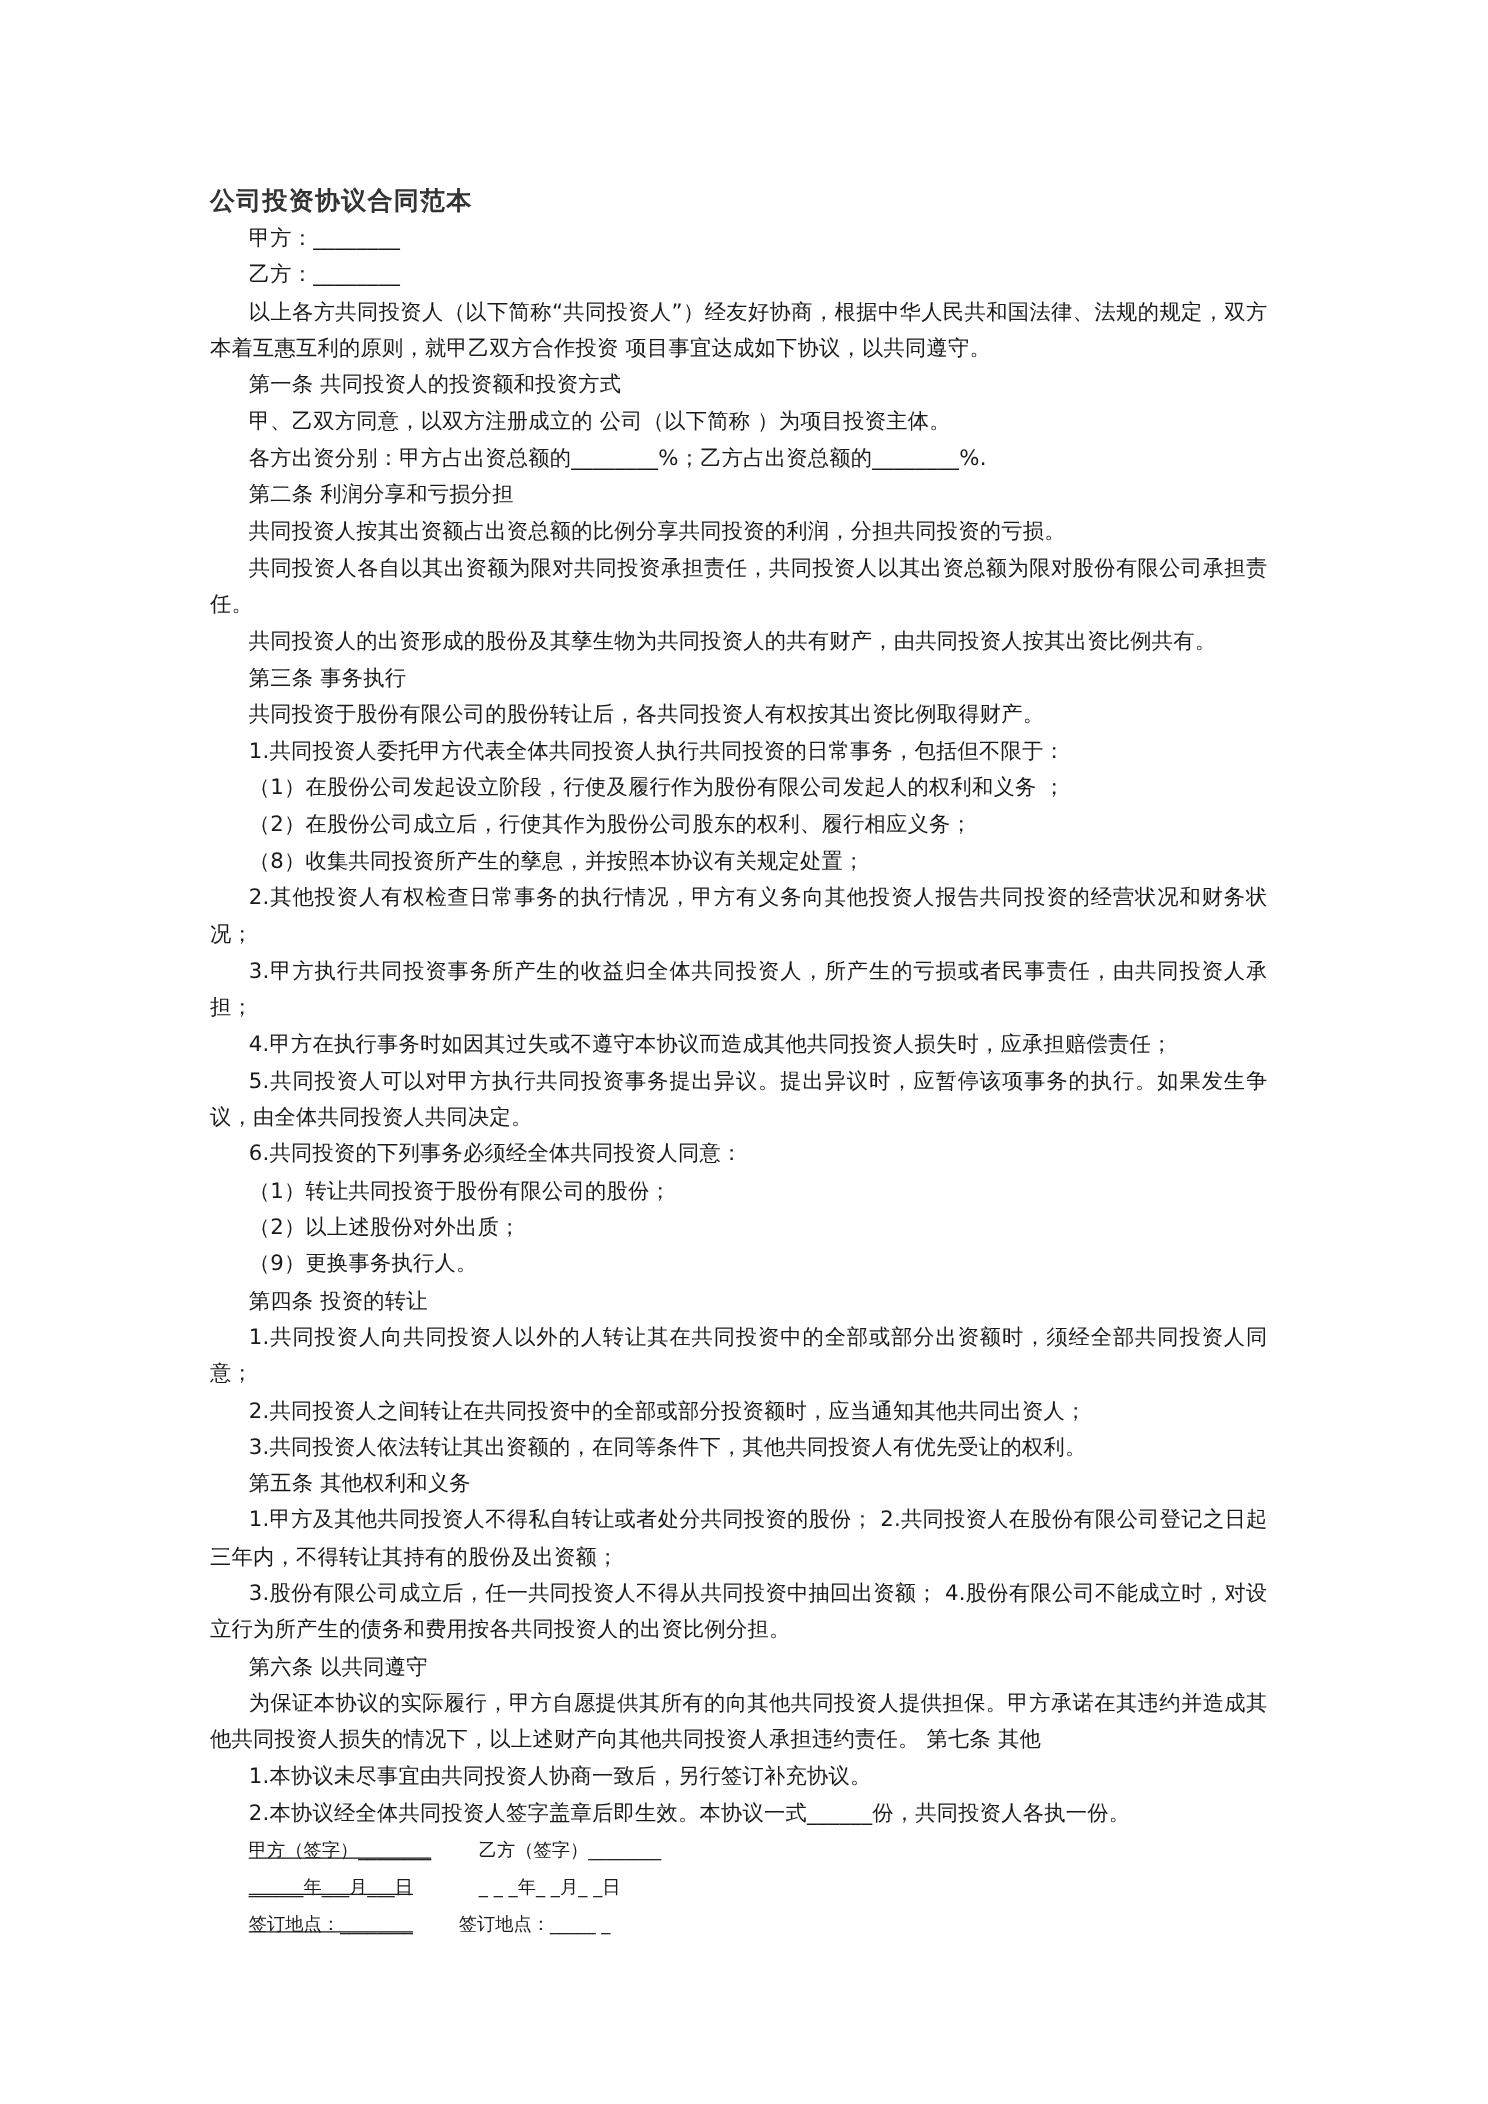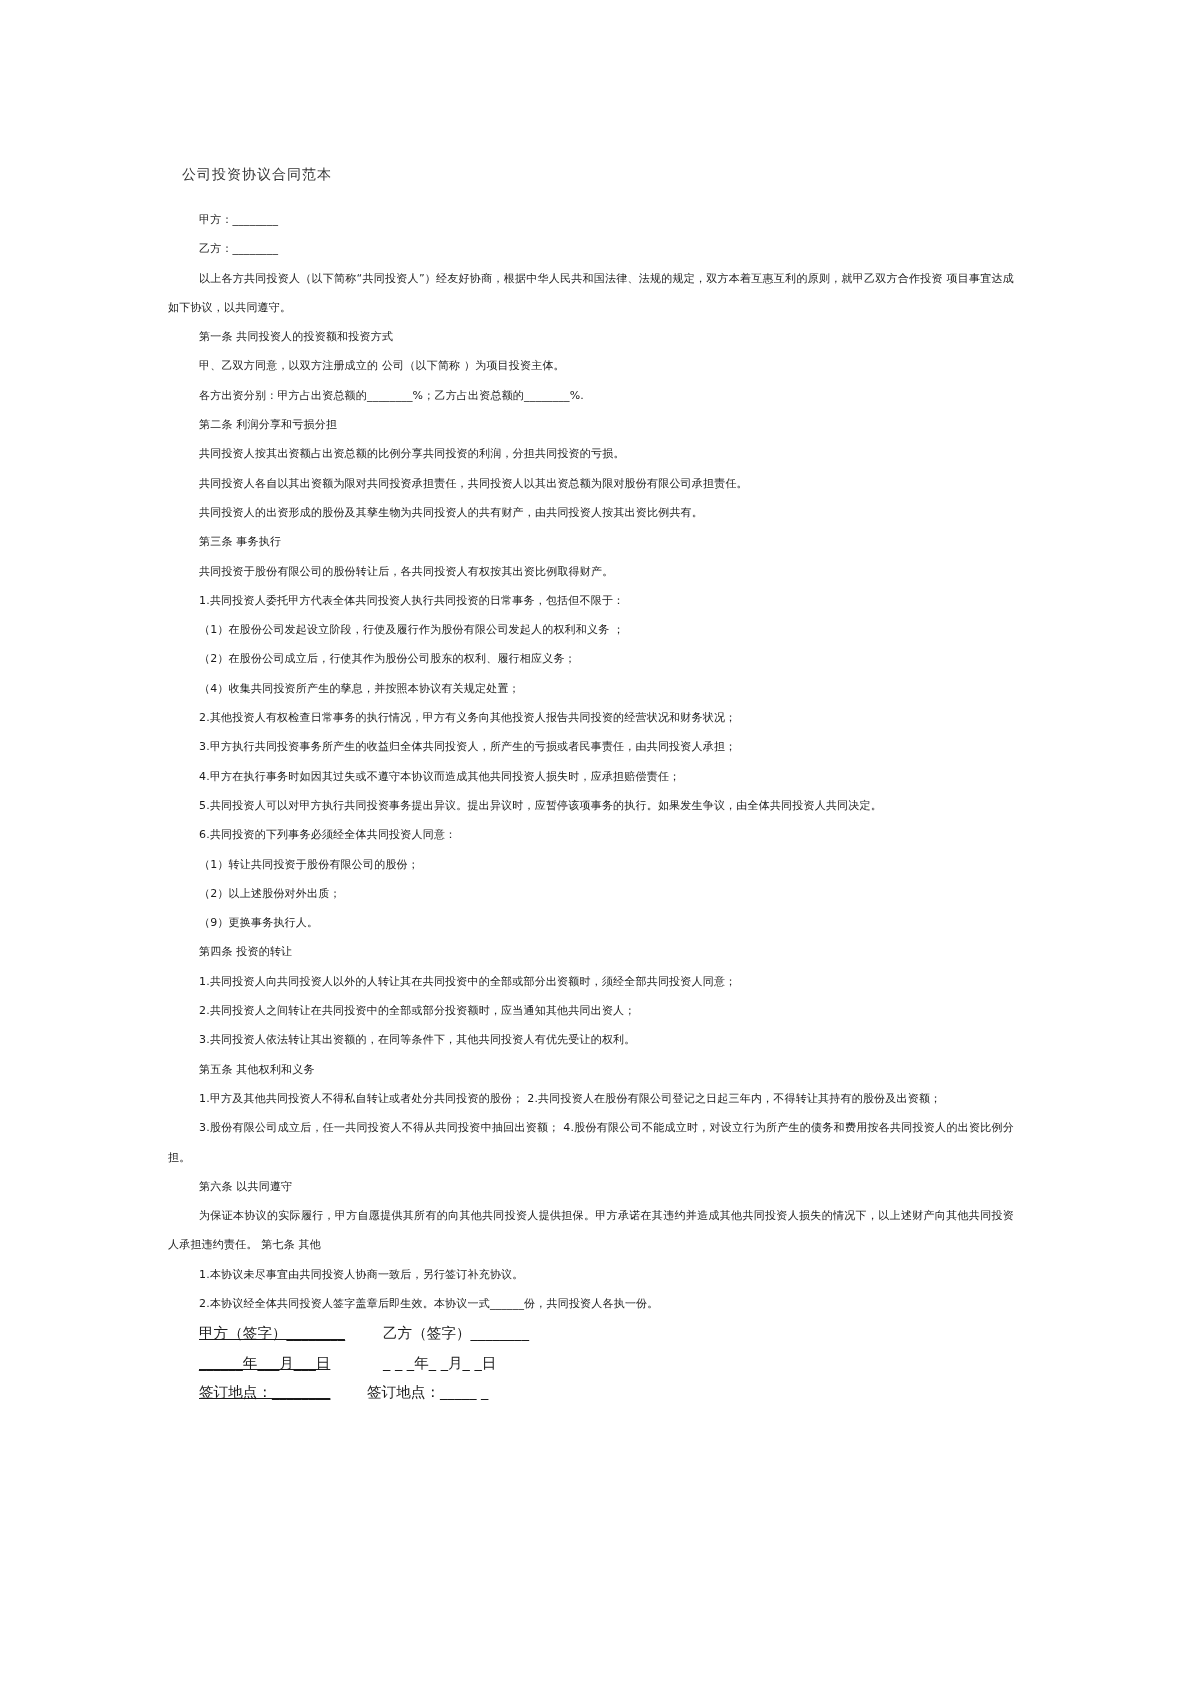--- a/index.html
+++ b/index.html
@@ -7,30 +7,30 @@
   .page {
     position: absolute;
     left: 168px;
     top: 143px;
     width: 846px;
     color: #1a1a1a;
     font-family: "DejaVu Sans", "Liberation Sans", sans-serif;
   }
   .title {
     font-family: "DejaVu Serif", "Liberation Serif", serif;
-    font-size: 14px;
+    font-size: 20px;
     color: #333333;
     line-height: 34px;
     height: 34px;
-    margin: 14px;
-    font-weight: normal;
+    margin: 0;
+    font-weight: bold;
     letter-spacing: 1px;
   }
   .para {
-    font-size: 11px;
+    font-size: 17px;
     line-height: 29.3px;
     margin: 0;
     text-indent: 31px;
     text-align: justify;
     letter-spacing: 0.2px;
     white-space: pre-wrap;
     word-break: break-all;
   }
   .sig-row {
     font-size: 14.6px;
@@ -56,21 +56,21 @@
   <p class="para">各方出资分别：甲方占出资总额的________%；乙方占出资总额的________%.</p>
   <p class="para">第二条 利润分享和亏损分担</p>
   <p class="para">共同投资人按其出资额占出资总额的比例分享共同投资的利润，分担共同投资的亏损。</p>
   <p class="para">共同投资人各自以其出资额为限对共同投资承担责任，共同投资人以其出资总额为限对股份有限公司承担责任。</p>
   <p class="para">共同投资人的出资形成的股份及其孳生物为共同投资人的共有财产，由共同投资人按其出资比例共有。</p>
   <p class="para">第三条 事务执行</p>
   <p class="para">共同投资于股份有限公司的股份转让后，各共同投资人有权按其出资比例取得财产。</p>
   <p class="para">1.共同投资人委托甲方代表全体共同投资人执行共同投资的日常事务，包括但不限于：</p>
   <p class="para">（1）在股份公司发起设立阶段，行使及履行作为股份有限公司发起人的权利和义务 ；</p>
   <p class="para">（2）在股份公司成立后，行使其作为股份公司股东的权利、履行相应义务；</p>
-  <p class="para">（4）收集共同投资所产生的孳息，并按照本协议有关规定处置；</p>
+  <p class="para">（8）收集共同投资所产生的孳息，并按照本协议有关规定处置；</p>
   <p class="para">2.其他投资人有权检查日常事务的执行情况，甲方有义务向其他投资人报告共同投资的经营状况和财务状况；</p>
   <p class="para">3.甲方执行共同投资事务所产生的收益归全体共同投资人，所产生的亏损或者民事责任，由共同投资人承担；</p>
   <p class="para">4.甲方在执行事务时如因其过失或不遵守本协议而造成其他共同投资人损失时，应承担赔偿责任；</p>
   <p class="para">5.共同投资人可以对甲方执行共同投资事务提出异议。提出异议时，应暂停该项事务的执行。如果发生争议，由全体共同投资人共同决定。</p>
   <p class="para">6.共同投资的下列事务必须经全体共同投资人同意：</p>
   <p class="para">（1）转让共同投资于股份有限公司的股份；</p>
   <p class="para">（2）以上述股份对外出质；</p>
   <p class="para">（9）更换事务执行人。</p>
   <p class="para">第四条 投资的转让</p>
   <p class="para">1.共同投资人向共同投资人以外的人转让其在共同投资中的全部或部分出资额时，须经全部共同投资人同意；</p>

